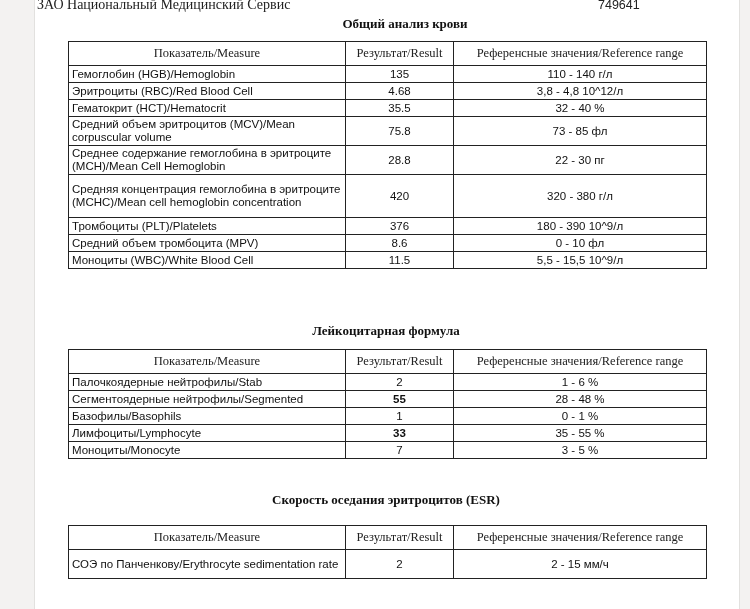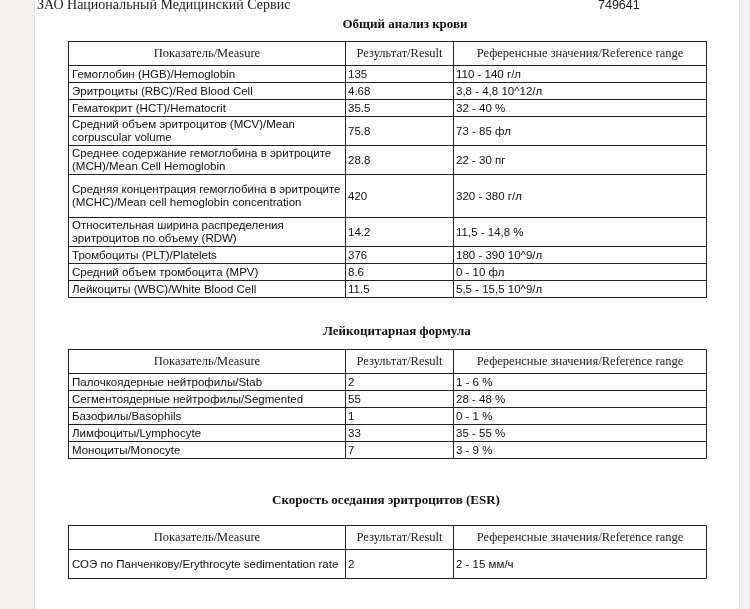--- a/index.html
+++ b/index.html
@@ -47,22 +47,22 @@
       border: 1px solid #222;
       text-align: center; white-space: nowrap; margin-left: 25px;
     }
     table.lab td {
       font-size: 11.5px; line-height: 13px; color: #111;
       border: 1px solid #222;
       border-top-color: #777;
       padding: 1px 3px;
       vertical-align: middle;
     }
-    table.lab td.val, table.lab td.ref { padding: 1px 2px; }
-    table.lab td.bold { font-weight: normal; }
+    table.lab td.val, table.lab td.ref { text-align: center; padding: 1px 2px; }
+    table.lab td.bold { font-weight: bold; }
     table.lab tr.h16 td { height: 14px; }
     table.lab tr.h42 td { height: 40px; }
     table.lab tr.h28 td { height: 26px; }
     table.lab td.thick-top { border-top: 1.5px solid #111; }
   </style>
 </head>
 <body>
 
 <div class="page"></div>
 
@@ -107,44 +107,39 @@
     <tr class="h28">
       <td>Среднее содержание гемоглобина в эритроците (MCH)/Mean Cell Hemoglobin</td>
       <td class="val">28.8</td>
       <td class="ref">22 - 30 пг</td>
     </tr>
     <tr class="h42">
       <td>Средняя концентрация гемоглобина в эритроците (MCHC)/Mean cell hemoglobin concentration</td>
       <td class="val">420</td>
       <td class="ref">320 - 380 г/л</td>
     </tr>
-    <tr class="h28">
-      <td>Относительная ширина распределения эритроцитов по объему (RDW)</td>
-      <td class="val">14.2</td>
-      <td class="ref">11,5 - 14,8 %</td>
-    </tr>
     <tr class="h16">
       <td>Тромбоциты (PLT)/Platelets</td>
       <td class="val">376</td>
       <td class="ref">180 - 390 10^9/л</td>
     </tr>
     <tr class="h16">
       <td>Средний объем тромбоцита (MPV)</td>
       <td class="val">8.6</td>
       <td class="ref">0 - 10 фл</td>
     </tr>
     <tr class="h16">
-      <td class="thick-top">Лейкоциты (WBC)/White Blood Cell</td>
+      <td class="thick-top">Моноциты (WBC)/White Blood Cell</td>
       <td class="val thick-top">11.5</td>
       <td class="ref thick-top">5,5 - 15,5 10^9/л</td>
     </tr>
   </tbody>
 </table>
 
-<div class="section-title" style="top:323px;padding-left:11px;">Лейкоцитарная формула</div>
+<div class="section-title" style="top:323px;">Лейкоцитарная формула</div>
 <table class="lab" style="top:349px;">
   <colgroup>
       <col class="c1">
       <col class="c2">
       <col class="c3">
     </colgroup>
   <thead>
     <tr>
       <th>Показатель/Measure</th>
       <th>Результат/Result</th>
@@ -168,21 +163,21 @@
       <td class="ref">0 - 1 %</td>
     </tr>
     <tr class="h16">
       <td>Лимфоциты/Lymphocyte</td>
       <td class="val bold">33</td>
       <td class="ref">35 - 55 %</td>
     </tr>
     <tr class="h16">
       <td class="thick-top">Моноциты/Monocyte</td>
       <td class="val thick-top">7</td>
-      <td class="ref thick-top">3 - 9 %</td>
+      <td class="ref thick-top">3 - 5 %</td>
     </tr>
   </tbody>
 </table>
 
 <div class="section-title" style="top:492px;">Скорость оседания эритроцитов (ESR)</div>
 <table class="lab" style="top:525px;">
   <colgroup>
       <col class="c1">
       <col class="c2">
       <col class="c3">

